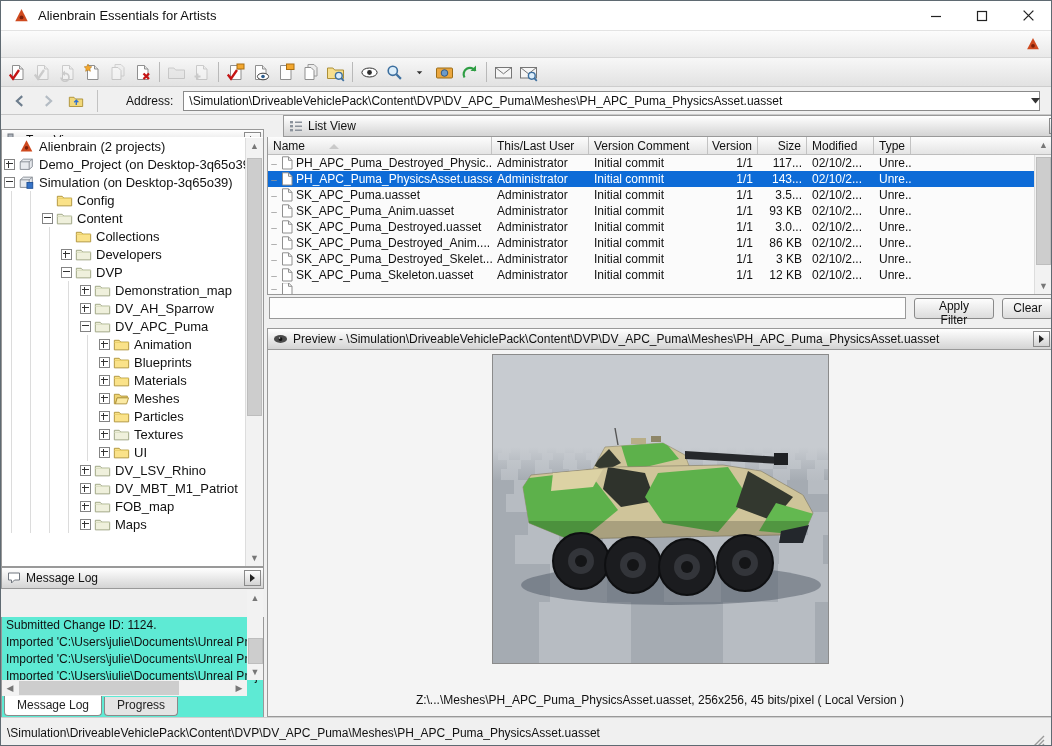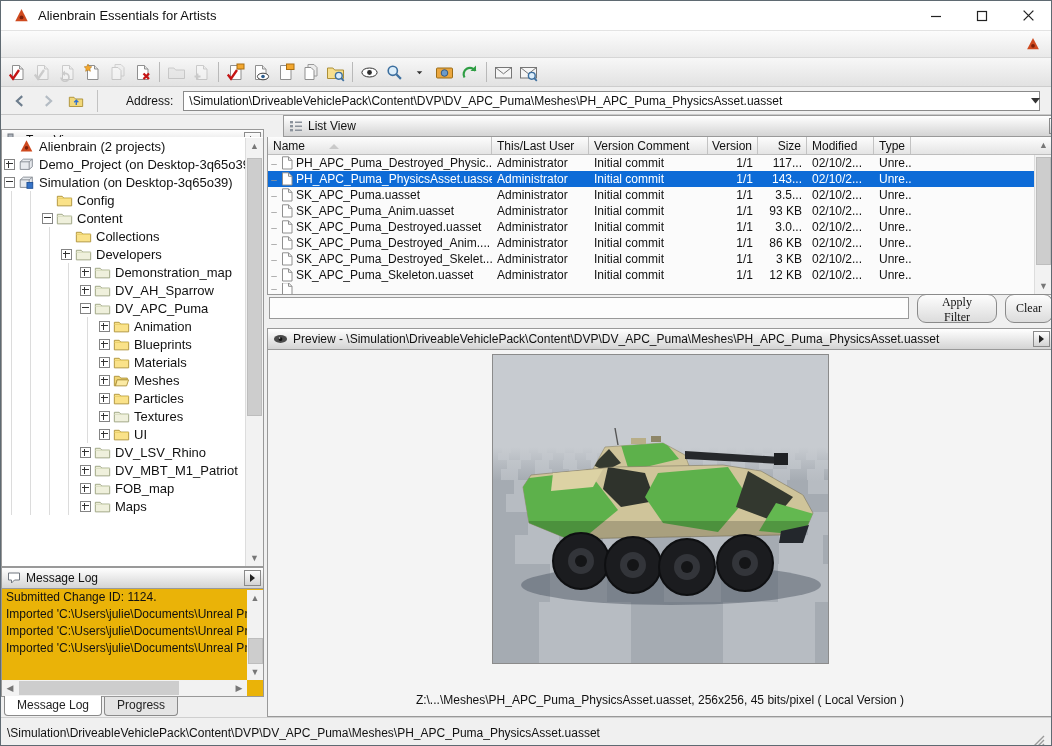--- a/index.html
+++ b/index.html
@@ -41,21 +41,21 @@
   .texp b{display:block;width:9px;height:9px;border:1px solid #848484;background:#fff;position:relative}
   .texp b::before{content:'';position:absolute;left:1px;right:1px;top:3px;border-top:1px solid #333}
   .texp b.plus::after{content:'';position:absolute;top:1px;bottom:1px;left:3px;border-left:1px solid #333}
   .ticon{flex:none;width:20px;display:flex;justify-content:center}
   .tlabel{padding-left:3px}
   #tree-scroll{position:absolute;right:1px;top:23px;width:17px;height:428px;background:#f2f2f2;border-left:1px solid #ddd}
   .sarr{position:absolute;left:0;width:100%;height:16px;display:flex;align-items:center;justify-content:center;color:#777;font-size:9px;background:#f2f2f2}
   .sthumb{position:absolute;left:1px;width:15px;background:#cdcdcd;border:1px solid #bdbdbd;box-sizing:border-box}
   
   #msg-head{position:absolute;left:0;top:452px;width:100%}
-  #msg-body{position:absolute;left:0;top:474px;width:100%;height:108px;background:#eab308;border:1px solid #999;border-top:none;box-sizing:border-box;overflow:hidden}
+  #msg-body{position:absolute;left:0;top:502px;width:100%;height:108px;background:#5eead4;border:1px solid #999;border-top:none;box-sizing:border-box;overflow:hidden}
   .mline{font-size:12px;color:#111;height:17px;line-height:17px;padding-left:4px;white-space:nowrap}
   #msg-vscroll{position:absolute;right:1px;top:475px;width:16px;height:90px;background:#f2f2f2}
   #msg-hscroll{position:absolute;left:1px;right:17px;top:565px;height:16px;background:#f2f2f2}
   #msg-hscroll .hthumb{position:absolute;left:17px;top:1px;width:160px;height:14px;background:#cdcdcd}
   .harr{position:absolute;top:0;width:16px;height:16px;display:flex;align-items:center;justify-content:center;color:#777;font-size:9px}
   #tabsrow{position:absolute;left:0;top:582px;width:100%;height:20px;display:flex;align-items:flex-start;padding-left:3px;box-sizing:border-box;gap:2px}
   .tab{font-size:12px;padding:1px 12px 3px;border:1px solid #8a8a8a;border-top:none;border-radius:0 0 4px 4px;background:#e4e4e4;color:#222}
   .tab.active{background:#fff;position:relative;top:-1px;padding-top:2px}
   
   #right{position:absolute;left:266px;top:114px;width:786px;height:602px}
@@ -67,21 +67,21 @@
   .sortarr{width:0;height:0;border-left:5px solid transparent;border-right:5px solid transparent;border-bottom:5px solid #c9c9c9;margin-left:24px}
   .drow{display:flex;height:16px;font-size:12px;color:#111;align-items:center}
   .drow.sel{background:#0d6bd7;color:#fff}
   .dcell{box-sizing:border-box;padding:0 5px;white-space:nowrap;overflow:hidden}
   .dcell.r{text-align:right}
   .namecell{display:flex;align-items:center;gap:3px;padding-left:2px}
   .rowdash{color:#9a9a9a;font-size:10px;width:8px;flex:none;text-align:center}
   #list-scroll{position:absolute;right:1px;top:40px;width:17px;height:139px;background:#f2f2f2;border-left:1px solid #ddd}
   #filterrow{position:absolute;left:0;top:180px;width:100%;height:26px;display:flex;align-items:center;gap:8px}
   #filter-input{width:648px;height:20px;border:1px solid #999;background:#fdfdfd;margin-left:2px}
-  .fbtn{height:29px;border:1px solid #8a8a8a;border-radius:9px;background:linear-gradient(#fdfdfd,#dcdcdc);font-family:Liberation Serif, serif;font-size:12px;color:#111;padding:0 10px}
+  .fbtn{height:21px;border:1px solid #8a8a8a;border-radius:3px;background:linear-gradient(#fdfdfd,#dcdcdc);font-family:Liberation Sans, sans-serif;font-size:12px;color:#111;padding:0 10px}
   #prev-head{position:absolute;left:0;top:213px;width:100%}
   #prev-body{position:absolute;left:0;top:235px;width:100%;height:367px;background:#f4f4f4;border:1px solid #999;border-top:none;box-sizing:border-box;text-align:center}
   #prev-imgbox{display:inline-block;margin-top:4px;border:1px solid #8b8b8b;line-height:0;background:#c7cbd0}
   #prev-caption{margin-top:26px;font-size:12px;color:#111}
   
   #statusbar{position:absolute;left:0;top:716px;width:100%;height:30px;background:#f0f0f0;border-top:1px solid #cfcfcf;display:flex;align-items:center;font-size:12px;color:#111;box-sizing:border-box;padding:0 6px}
   #grip{margin-left:auto;display:flex;align-self:flex-end}
 </style>
 </head>
 <body>
@@ -387,20 +387,35 @@
           <span class="texp">
             <b class="plus"></b>
           </span>
           <span class="ticon">
             <svg width="17" height="17" viewBox="0 0 19 19">
               <path d="M1.5 4.8h5.4l1.8 2h8.8v8.7H1.5z" fill="#eff0dc" stroke="#98a07c"></path>
               <path d="M1.5 7.2h15.9" stroke="#d8dcbe"></path>
             </svg>
           </span>
           <span class="tlabel">Developers</span>
+        </div>
+        <div class="trow">
+          <span class="tsp"></span>
+          <span class="tsp"></span>
+          <span class="tsp"></span>
+          <span class="texp">
+            <b class=""></b>
+          </span>
+          <span class="ticon">
+            <svg width="17" height="17" viewBox="0 0 19 19">
+              <path d="M1.5 4.8h5.4l1.8 2h8.8v8.7H1.5z" fill="#eff0dc" stroke="#98a07c"></path>
+              <path d="M1.5 7.2h15.9" stroke="#d8dcbe"></path>
+            </svg>
+          </span>
+          <span class="tlabel">DVP</span>
         </div>
         <div class="trow">
           <span class="tsp"></span>
           <span class="tsp"></span>
           <span class="tsp"></span>
           <span class="tsp"></span>
           <span class="texp">
             <b class="plus"></b>
           </span>
           <span class="ticon">

